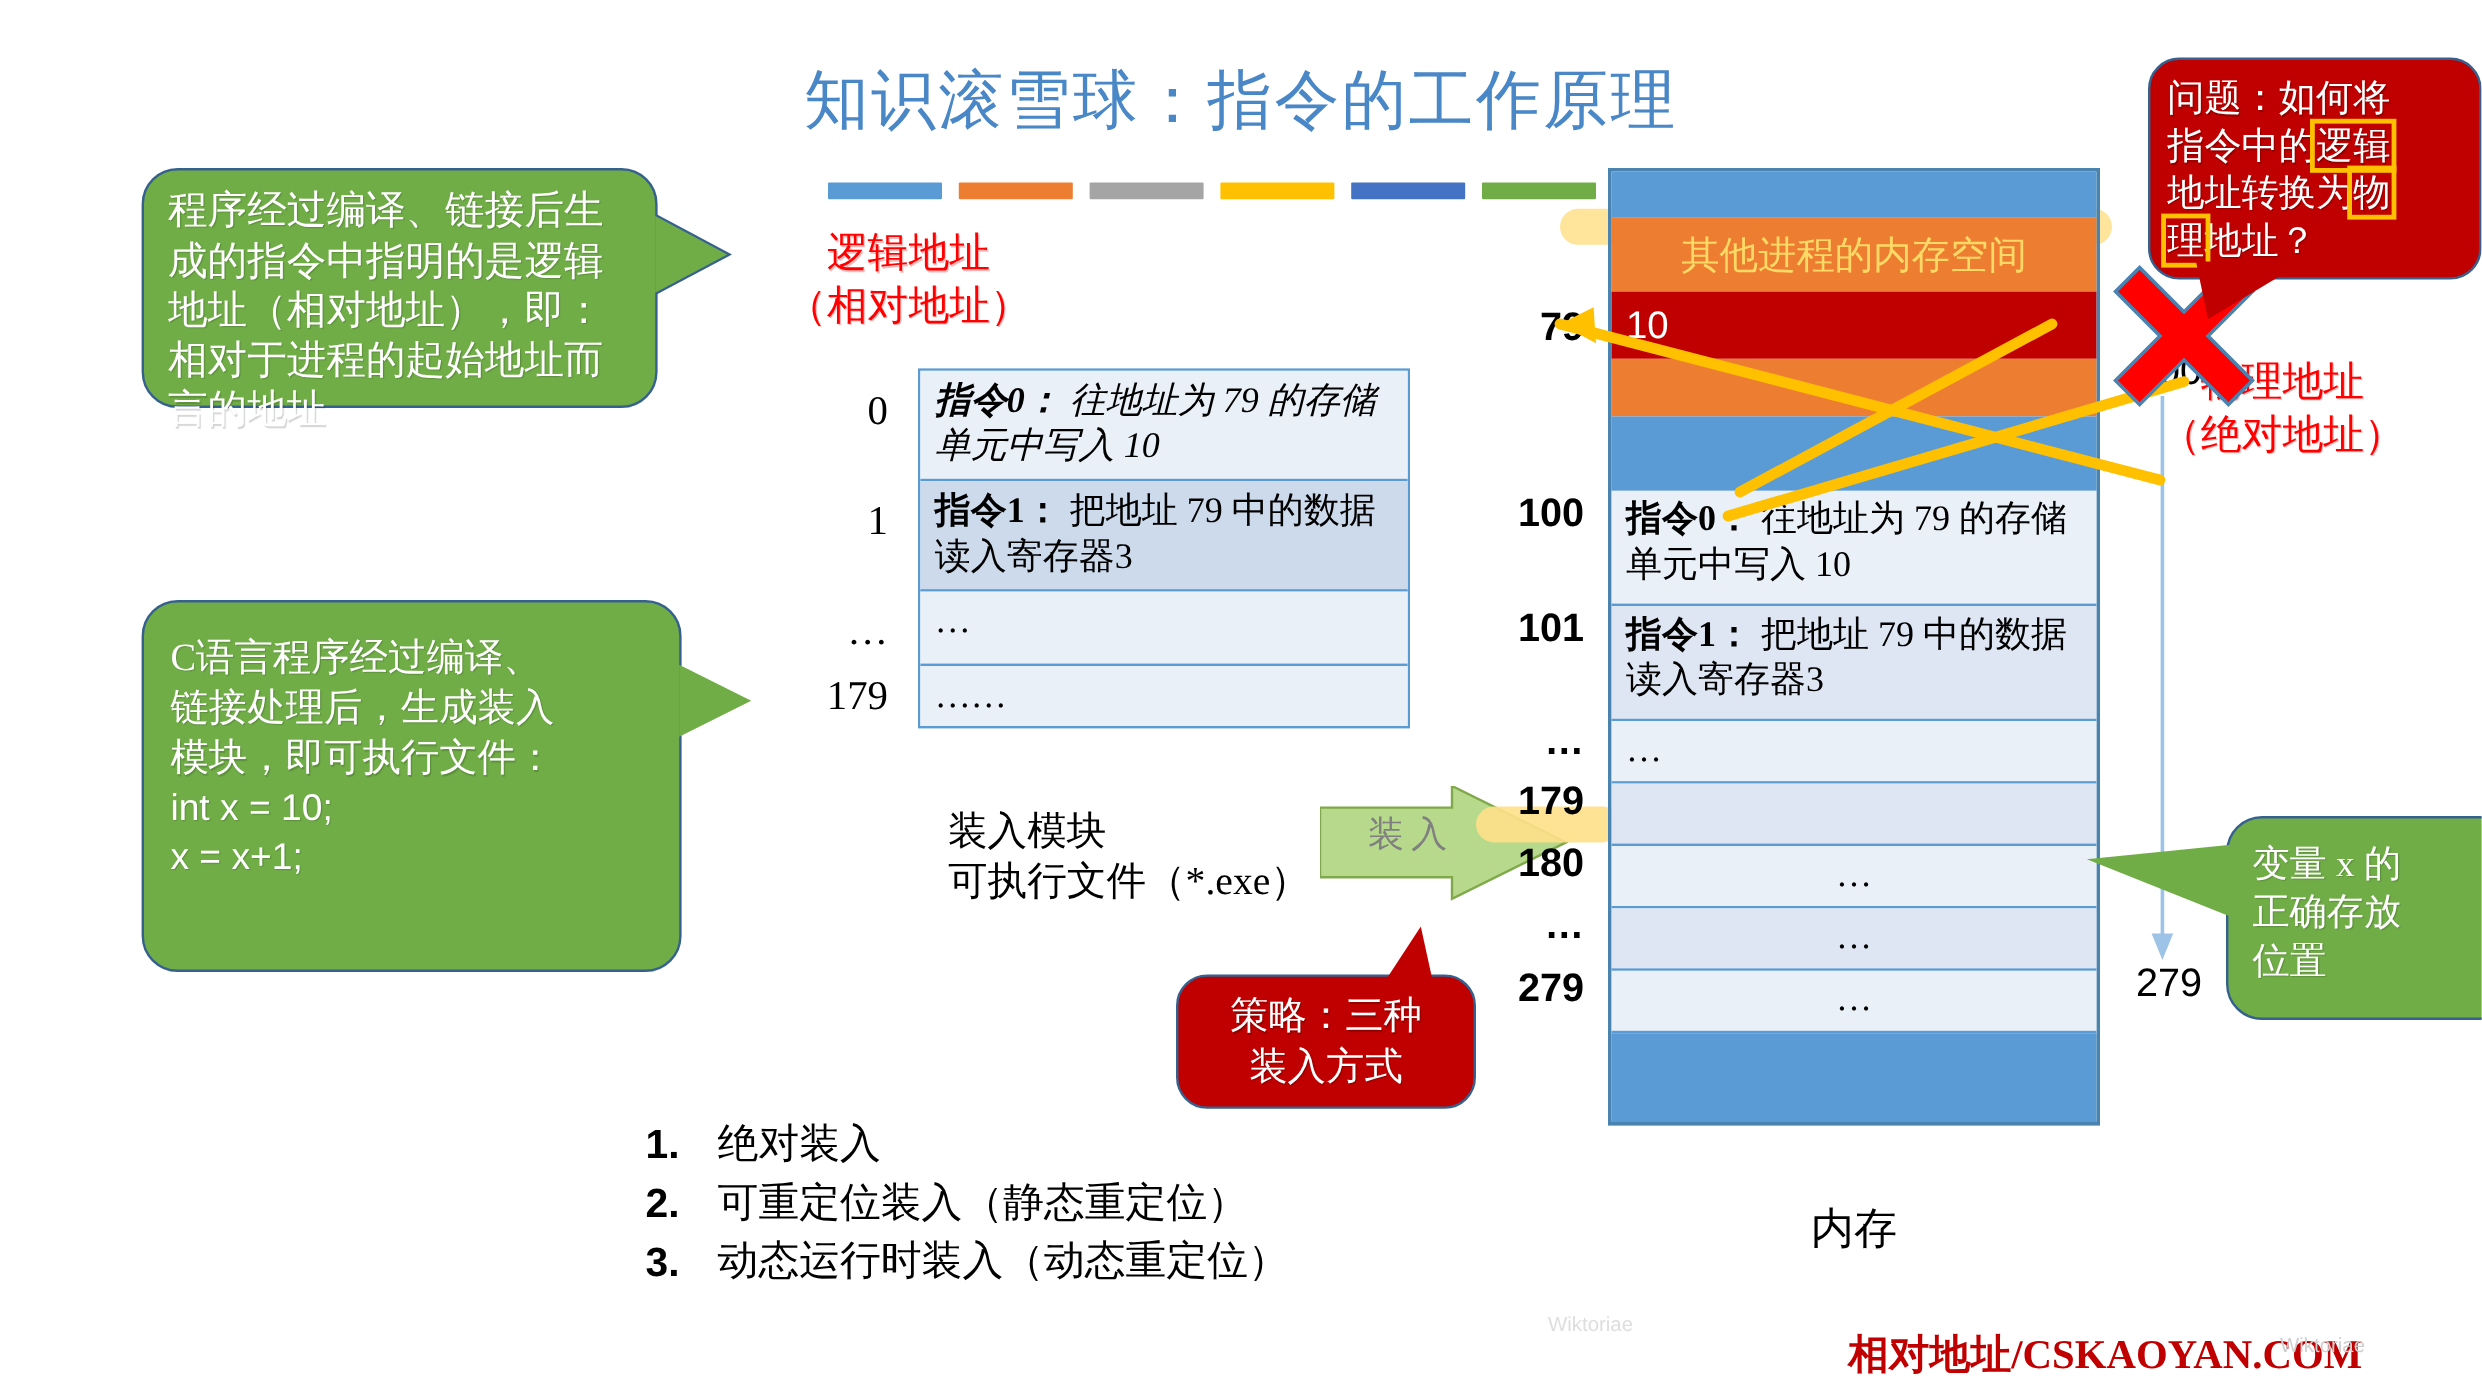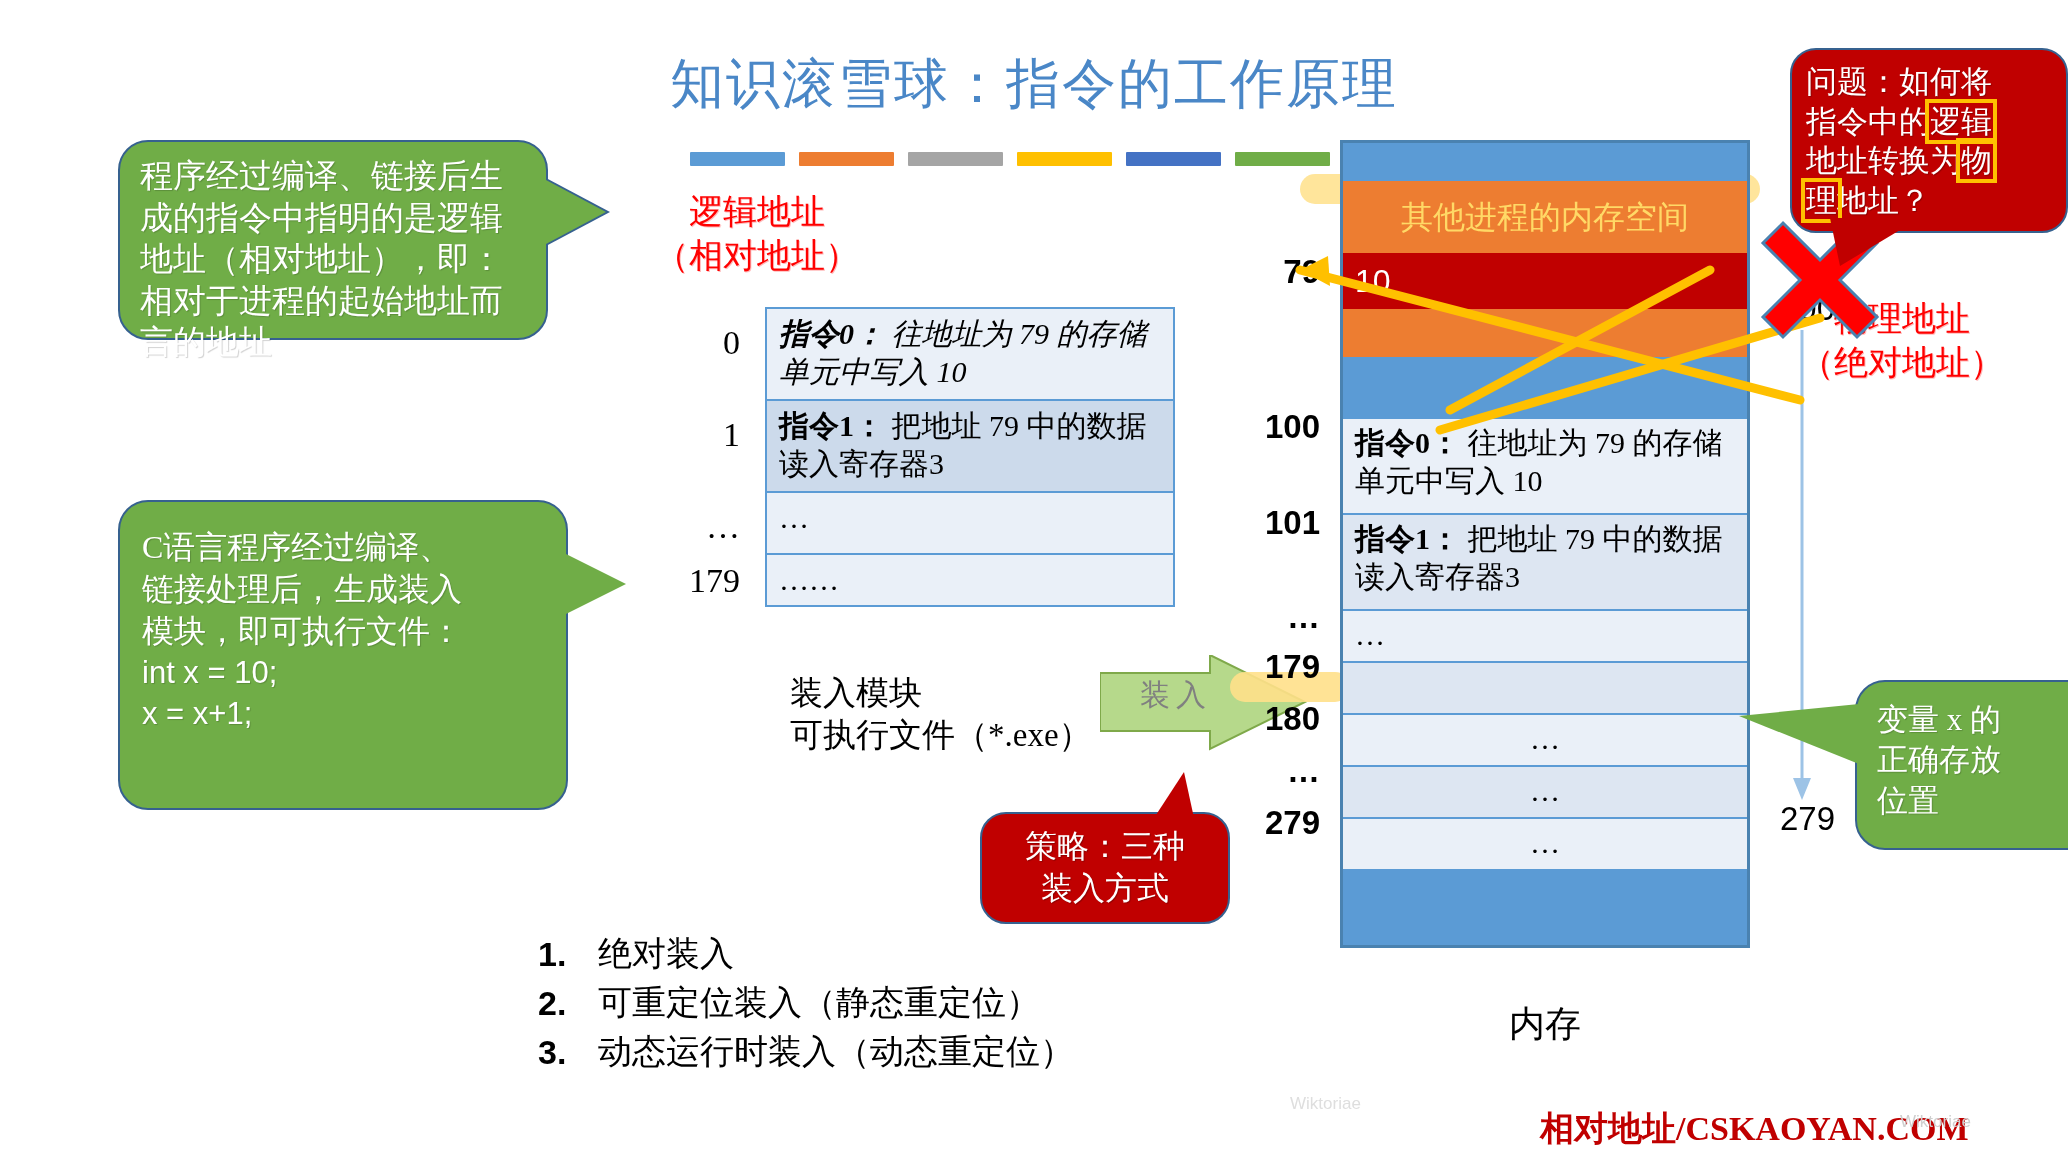--- a/index.html
+++ b/index.html
@@ -180,21 +180,21 @@
 <svg class="abs" id="load-arrow" width="210" height="110">
   <polygon points="0,18 110,18 110,0 205,47 110,94 110,76 0,76" fill="#b6d98b" stroke="#7fa94a" stroke-width="2"></polygon>
 </svg>
 <div class="abs" id="load-text">装入</div>
 
 <div class="abs" style="left:1300px;top:174px;width:460px;height:30px;background:#ffe08a;border-radius:15px;opacity:.85;"></div>
 <div class="abs" style="left:1230px;top:672px;width:120px;height:30px;background:#ffe08a;border-radius:15px;opacity:.9;"></div>
 
 <div class="abs" id="mem">
   <div class="mrow blue" style="height:38px;"></div>
-  <div class="mrow orange" style="height:72px;display:flex;align-items:center;justify-content:center;color:#ffd966;font-size:32px;">
+  <div class="mrow orange" style="height:62px;display:flex;align-items:center;justify-content:center;color:#ffd966;font-size:32px;">
     <span>其他进程的内存空间</span>
   </div>
   <div class="mrow dark-red" style="height:56px;display:flex;align-items:center;">
     <span>10</span>
   </div>
   <div class="mrow orange" style="height:48px;"></div>
   <div class="mrow blue" style="height:62px;"></div>
 
   <div class="mrow light" style="height:96px;">
     <span class="b">指令0：</span><span> 往地址为 79 的存储单元中写入 10</span>

